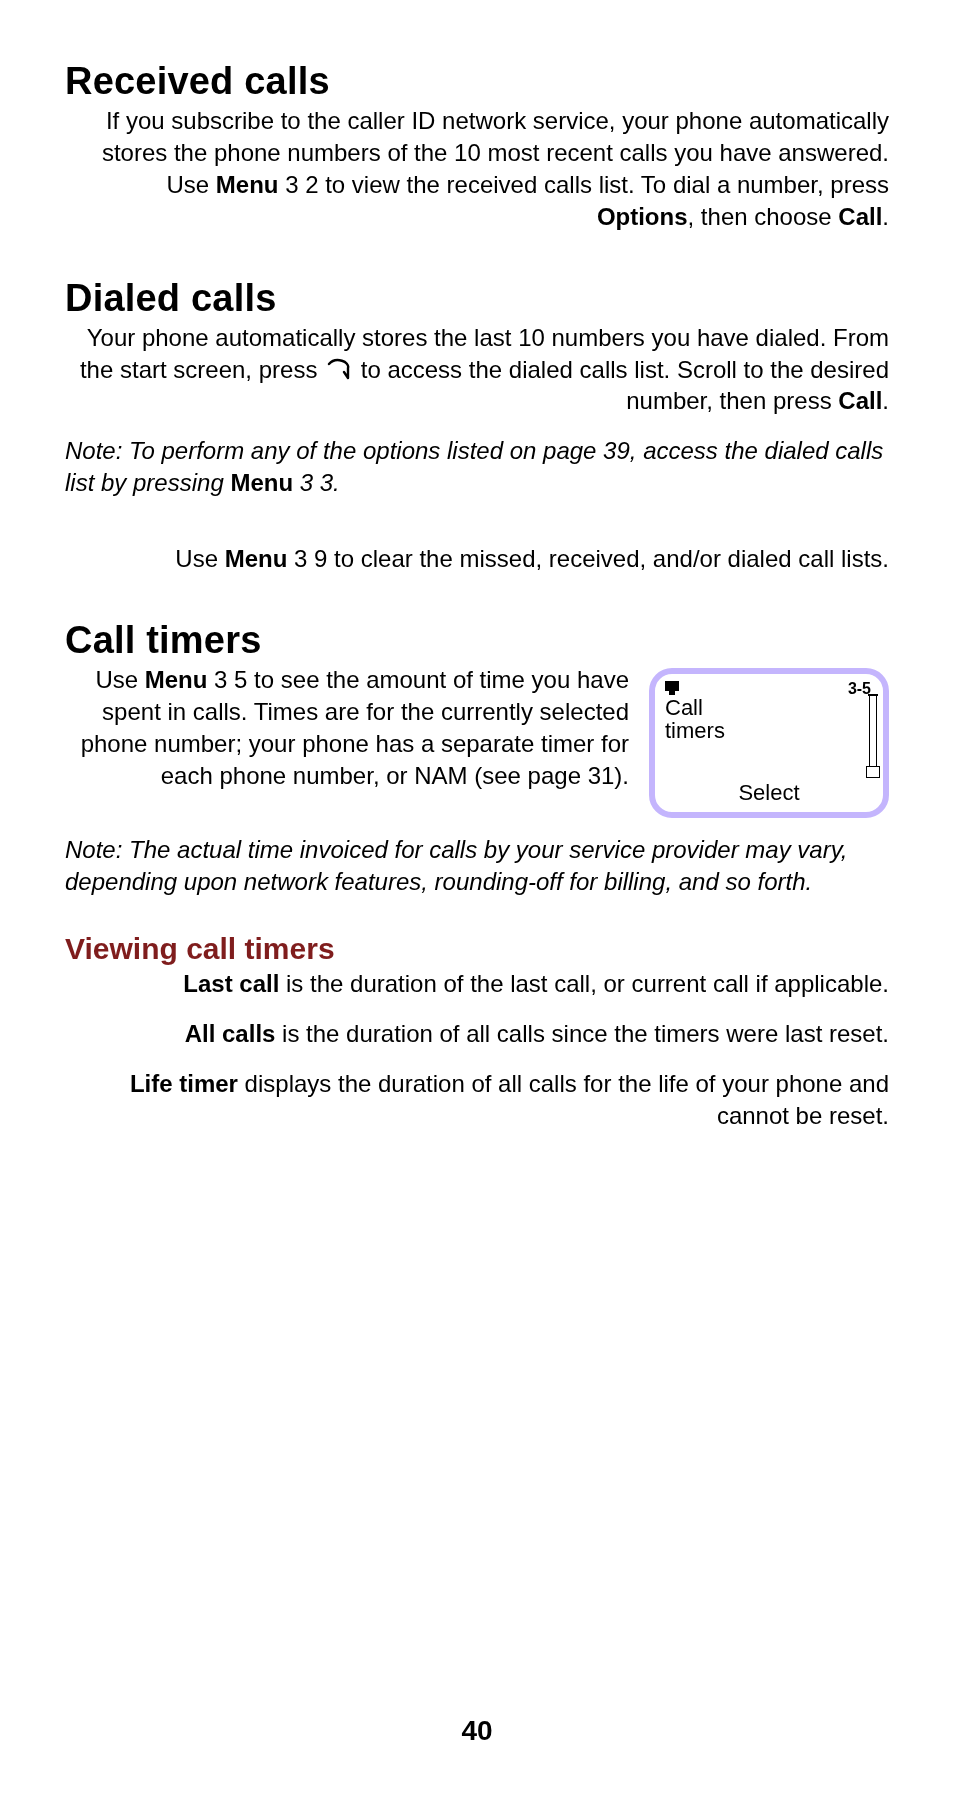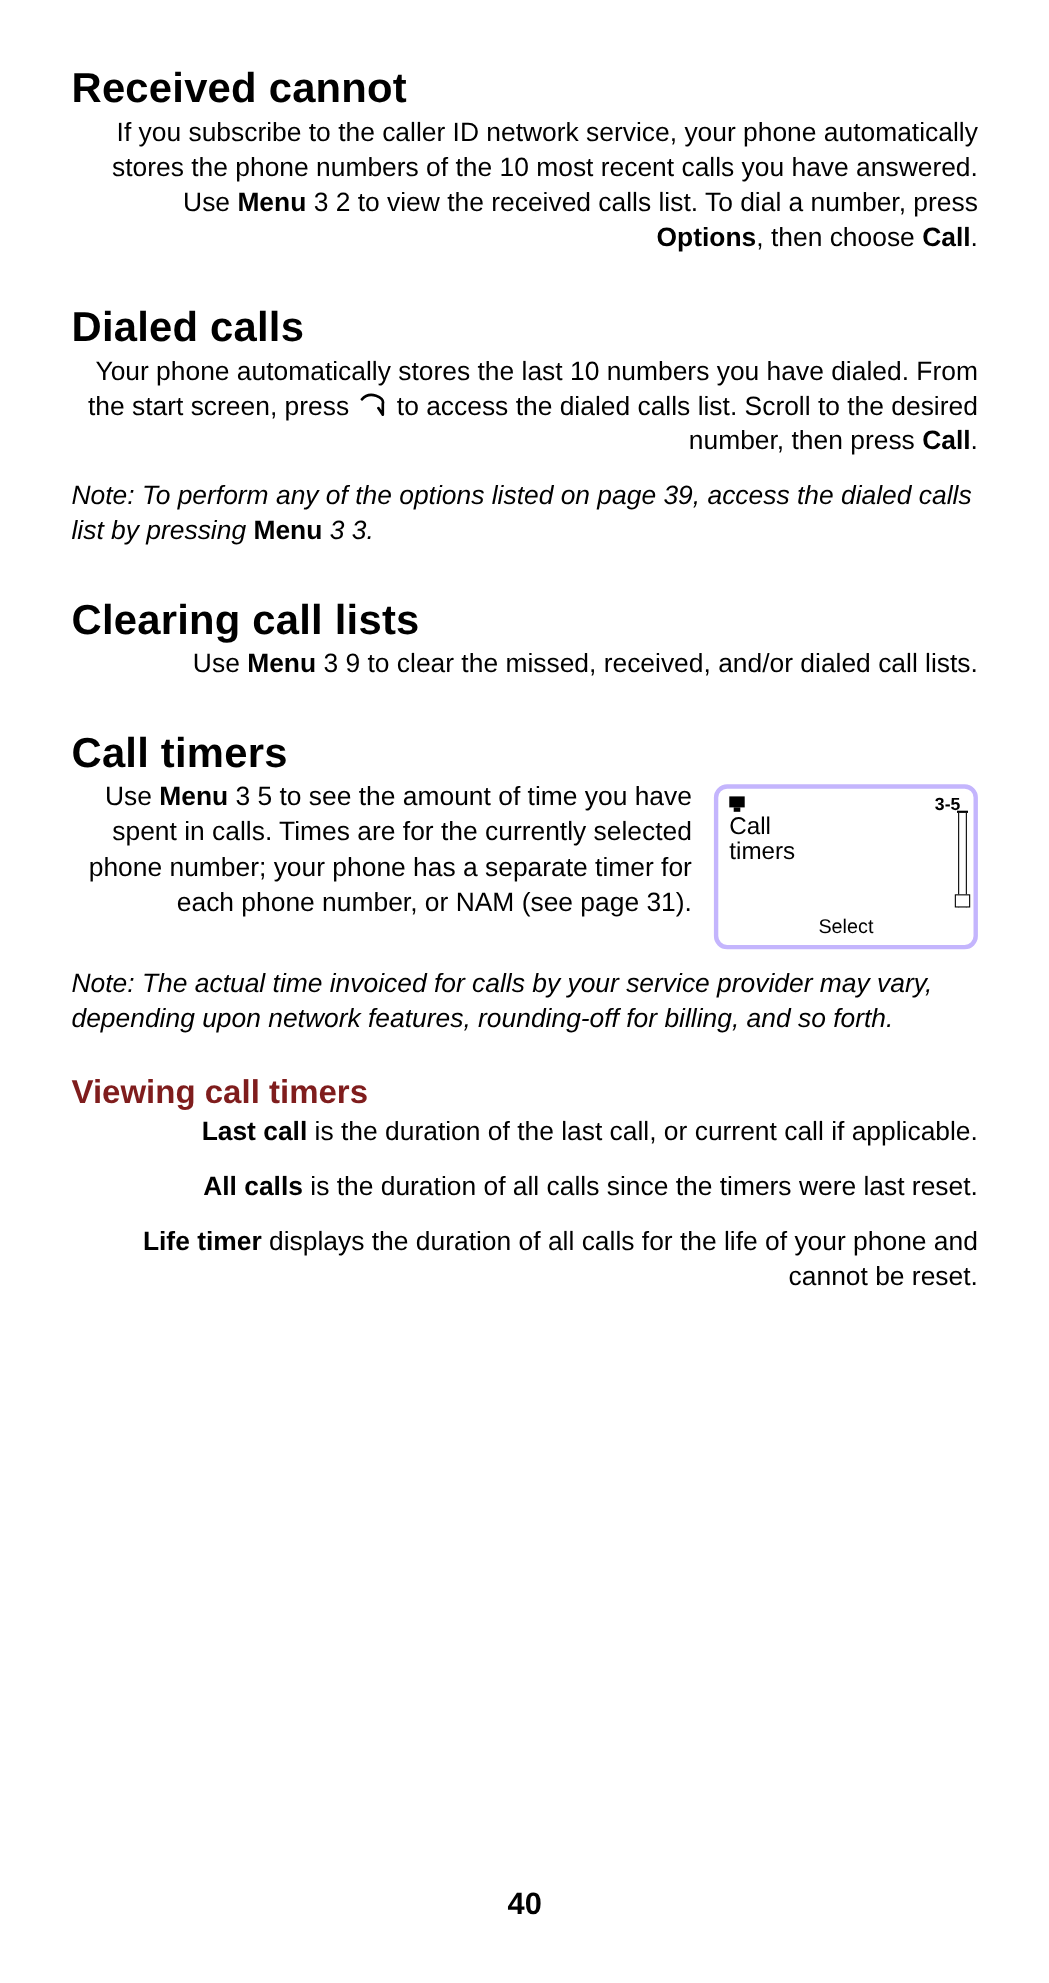--- a/index.html
+++ b/index.html
@@ -51,22 +51,22 @@
   }
   .gap-before {
     margin-top: 44px;
   }
   
   .phone-screen {
     float: right;
     width: 240px;
     height: 150px;
     margin: 4px 0 16px 20px;
-    border: 4px solid #c4b5fd;
-    border-radius: 12px;
+    border: 6px solid #c4b5fd;
+    border-radius: 23px;
     position: relative;
     box-sizing: border-box;
     font-family: "Helvetica", Arial, sans-serif;
     overflow: hidden;
   }
   .ps-icon {
     position: absolute;
     top: 7px;
     left: 10px;
     width: 14px;
@@ -118,21 +118,21 @@
     width: 12px;
     height: 10px;
     border: 1px solid #000;
     background: #fff;
   }
   .ps-softkey {
     position: absolute;
     bottom: 6px;
     left: 0; right: 0;
     text-align: center;
-    font-size: 18px;
+    font-size: 22px;
   }
   .glyph-send {
     display: inline-block;
     vertical-align: middle;
     width: 26px;
     height: 22px;
     position: relative;
     margin: 0 2px;
   }
   .glyph-send svg {
@@ -149,40 +149,39 @@
     text-align: center;
     font-size: 28px;
     font-weight: 700;
   }
   .clear { clear: both; }
 </style>
 </head>
 <body>
 
 <div class="section">
-  <h2 class="major">Received cannot</h2>
+  <h2 class="major">Received calls</h2>
   <p class="body">
     <span>If you subscribe to the caller ID network service, your phone automatically stores the phone numbers of the 10 most recent calls you have answered. Use </span><span class="b">Menu</span><span> 3 2 to view the received calls list. To dial a number, press </span><span class="b">Options</span><span>, then choose </span><span class="b">Call</span><span>.</span>
   </p>
 </div>
 
 <div class="section gap-before">
   <h2 class="major">Dialed calls</h2>
   <p class="body">
     <span>Your phone automatically stores the last 10 numbers you have dialed. From the start screen, press </span><span class="glyph-send"><svg viewBox="0 0 26 22">
           <path d="M3 6 C 10 -2, 24 4, 22 10 L22 20 L18 14" fill="none" stroke="#000" stroke-width="2.4" stroke-linecap="round" stroke-linejoin="round"></path>
         </svg></span><span> to access the dialed calls list. Scroll to the desired number, then press </span><span class="b">Call</span><span>.</span>
   </p>
   <p class="note">
     <span class="ital">Note:  To perform any of the options listed on page 39, access the dialed calls list by pressing </span><span class="b">Menu</span><span class="ital"> 3 3.</span>
   </p>
 </div>
 
 <div class="section gap-before">
-  <h2 class="major">Clearing call lists</h2>
   <p class="body">
     <span>Use </span><span class="b">Menu</span><span> 3 9 to clear the missed, received, and/or dialed call lists.</span>
   </p>
 </div>
 
 <div class="section gap-before">
   <h2 class="major">Call timers</h2>
 
   <div class="phone-screen">
     <div class="ps-icon"></div>

